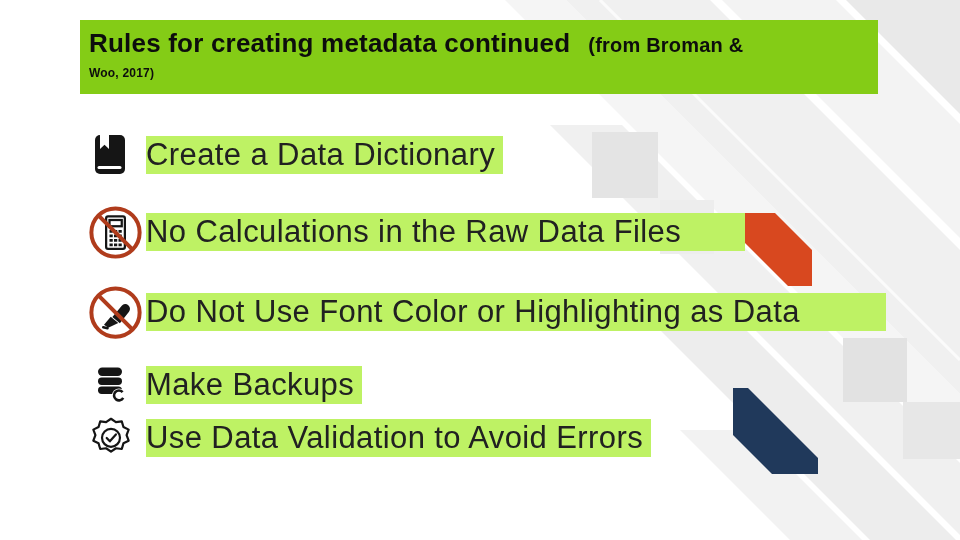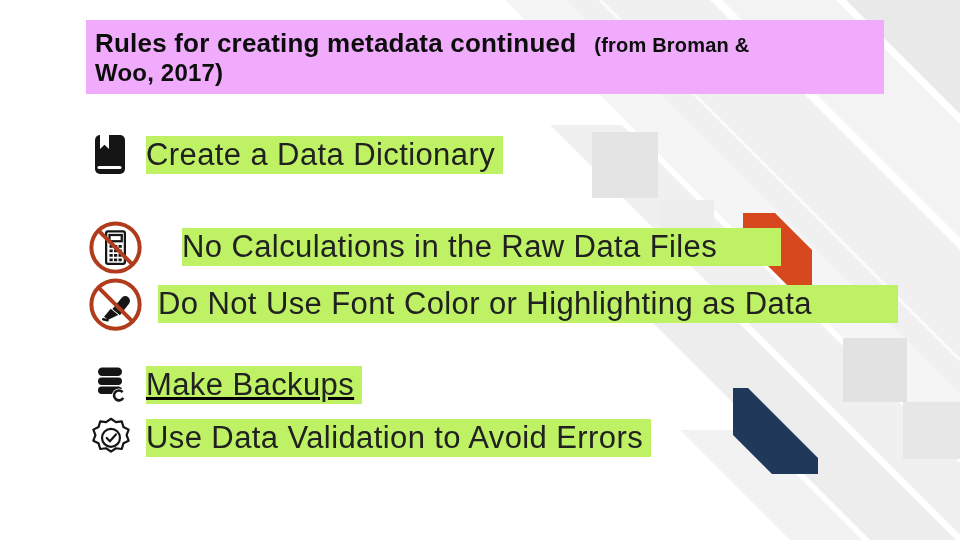--- a/index.html
+++ b/index.html
@@ -2,46 +2,46 @@
 <html><head>
 <meta charset="utf-8">
 <style>
   html,body{margin:0;padding:0;background:#fff;}
   .slide{
     position:relative;width:960px;height:540px;overflow:hidden;background:#ffffff;
     font-family:"Liberation Sans", sans-serif;
   }
   .deco{position:absolute;inset:0;z-index:0;}
   .title-box{
-    position:absolute;left:86px;top:20px;width:798px;z-index:2;
-    background:#f0abfc;padding:8px 10px 8px 9px;box-sizing:border-box;
+    position:absolute;left:80px;top:20px;width:798px;z-index:2;
+    background:#84cc16;padding:8px 10px 8px 9px;box-sizing:border-box;
   }
   .title-main{
     font-size:26px;font-weight:800;color:#0d0d0d;letter-spacing:0.2px;line-height:30px;
   }
   .title-cite{
     font-size:20px;font-weight:800;color:#0d0d0d;letter-spacing:0.2px;margin-left:18px;line-height:30px;
   }
   .title-cite2{
-    display:block;font-size:24px;font-weight:800;color:#0d0d0d;letter-spacing:0.2px;line-height:26px;
+    display:block;font-size:12px;font-weight:800;color:#0d0d0d;letter-spacing:0.2px;line-height:26px;
   }
   .rule-row{
     position:absolute;left:88px;height:56px;display:flex;align-items:center;z-index:2;
   }
   .icon-slot{
     width:58px;display:flex;align-items:center;justify-content:flex-start;flex:0 0 58px;
   }
   .rule-label{
     display:inline-block;font-size:31px;font-weight:300;color:#212121;letter-spacing:0.4px;
     line-height:38px;background:#bef264;padding:0 8px 0 0;white-space:nowrap;
   }
   .row-1{top:127px;}
-  .row-2{top:219px;gap:36px;}
-  .row-3{top:276px;gap:12px;}
-  .row-4{top:357px;text-decoration:underline;}
+  .row-2{top:204px;}
+  .row-3{top:284px;}
+  .row-4{top:357px;}
   .row-5{top:410px;}
   .row-2 .rule-label{min-width:599px;box-sizing:border-box;}
   .row-3 .rule-label{min-width:740px;box-sizing:border-box;}
 </style>
 </head>
 <body>
 
 <div class="slide">
 
   <svg class="deco" width="960" height="540" viewBox="0 0 960 540" aria-hidden="true">

